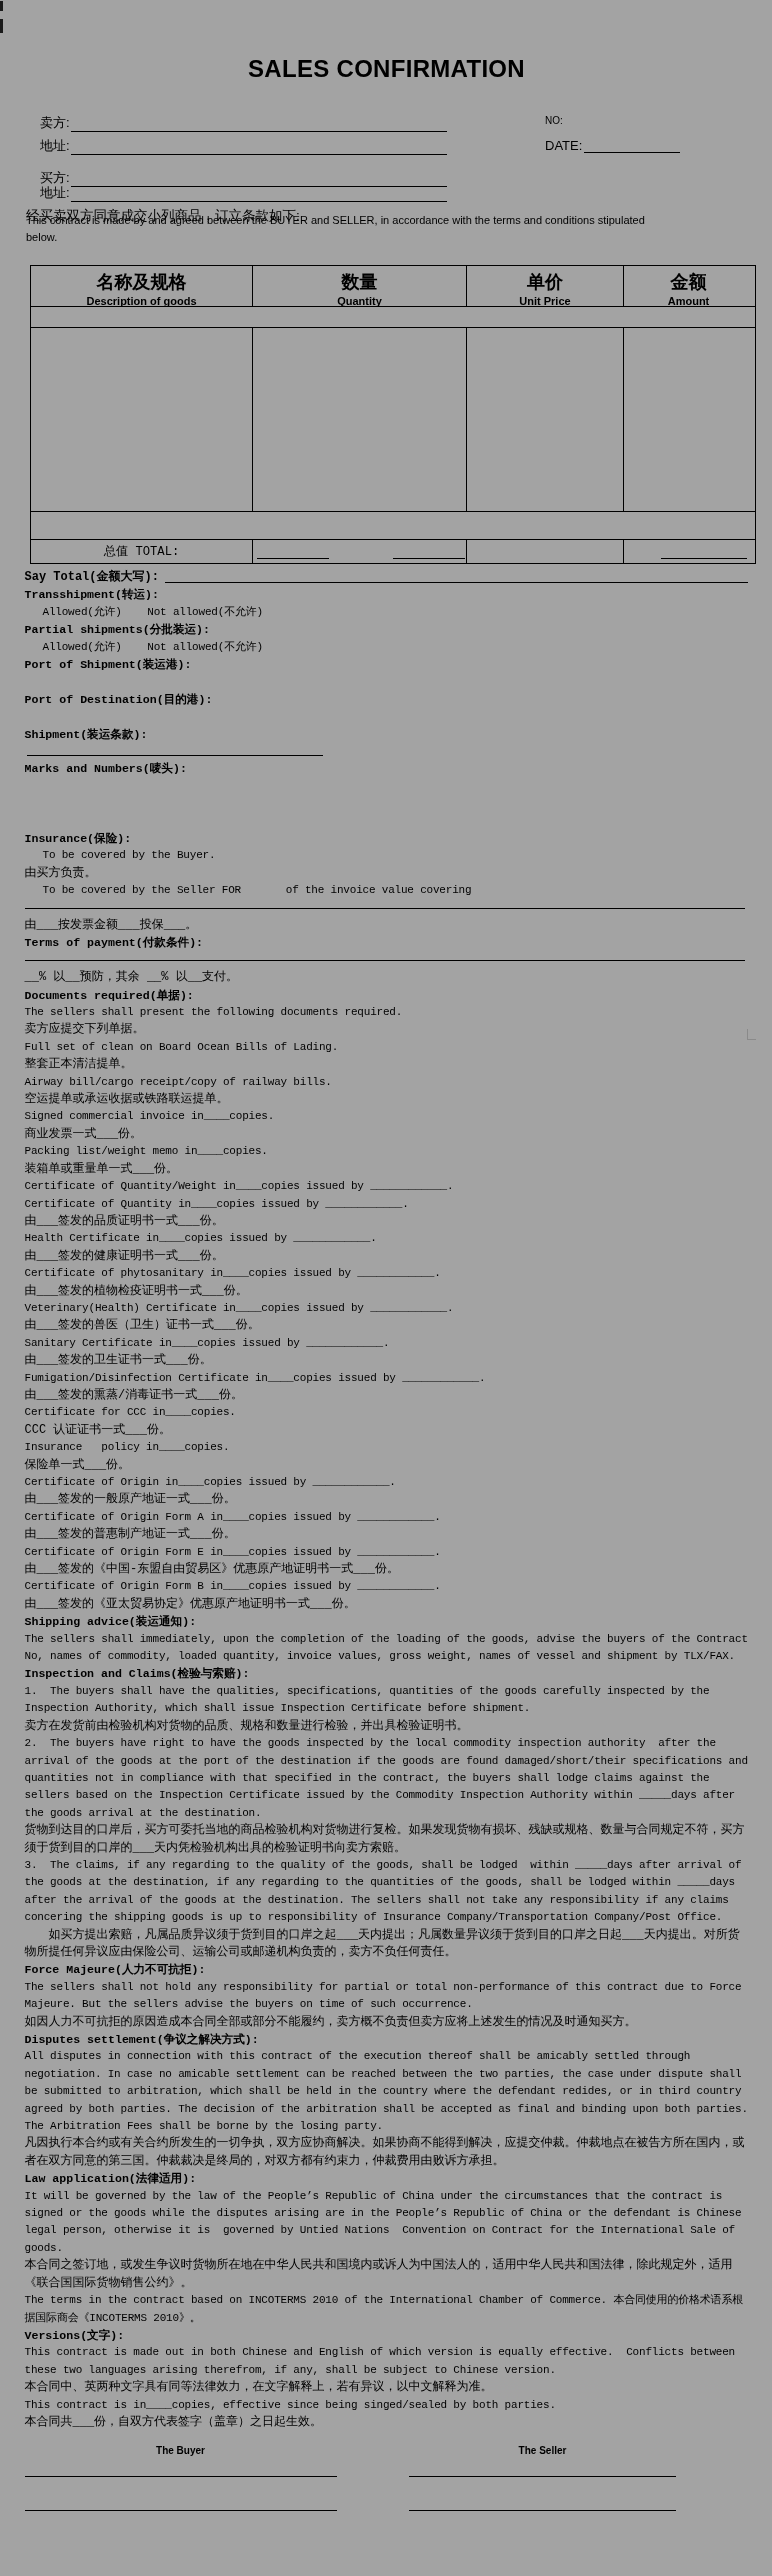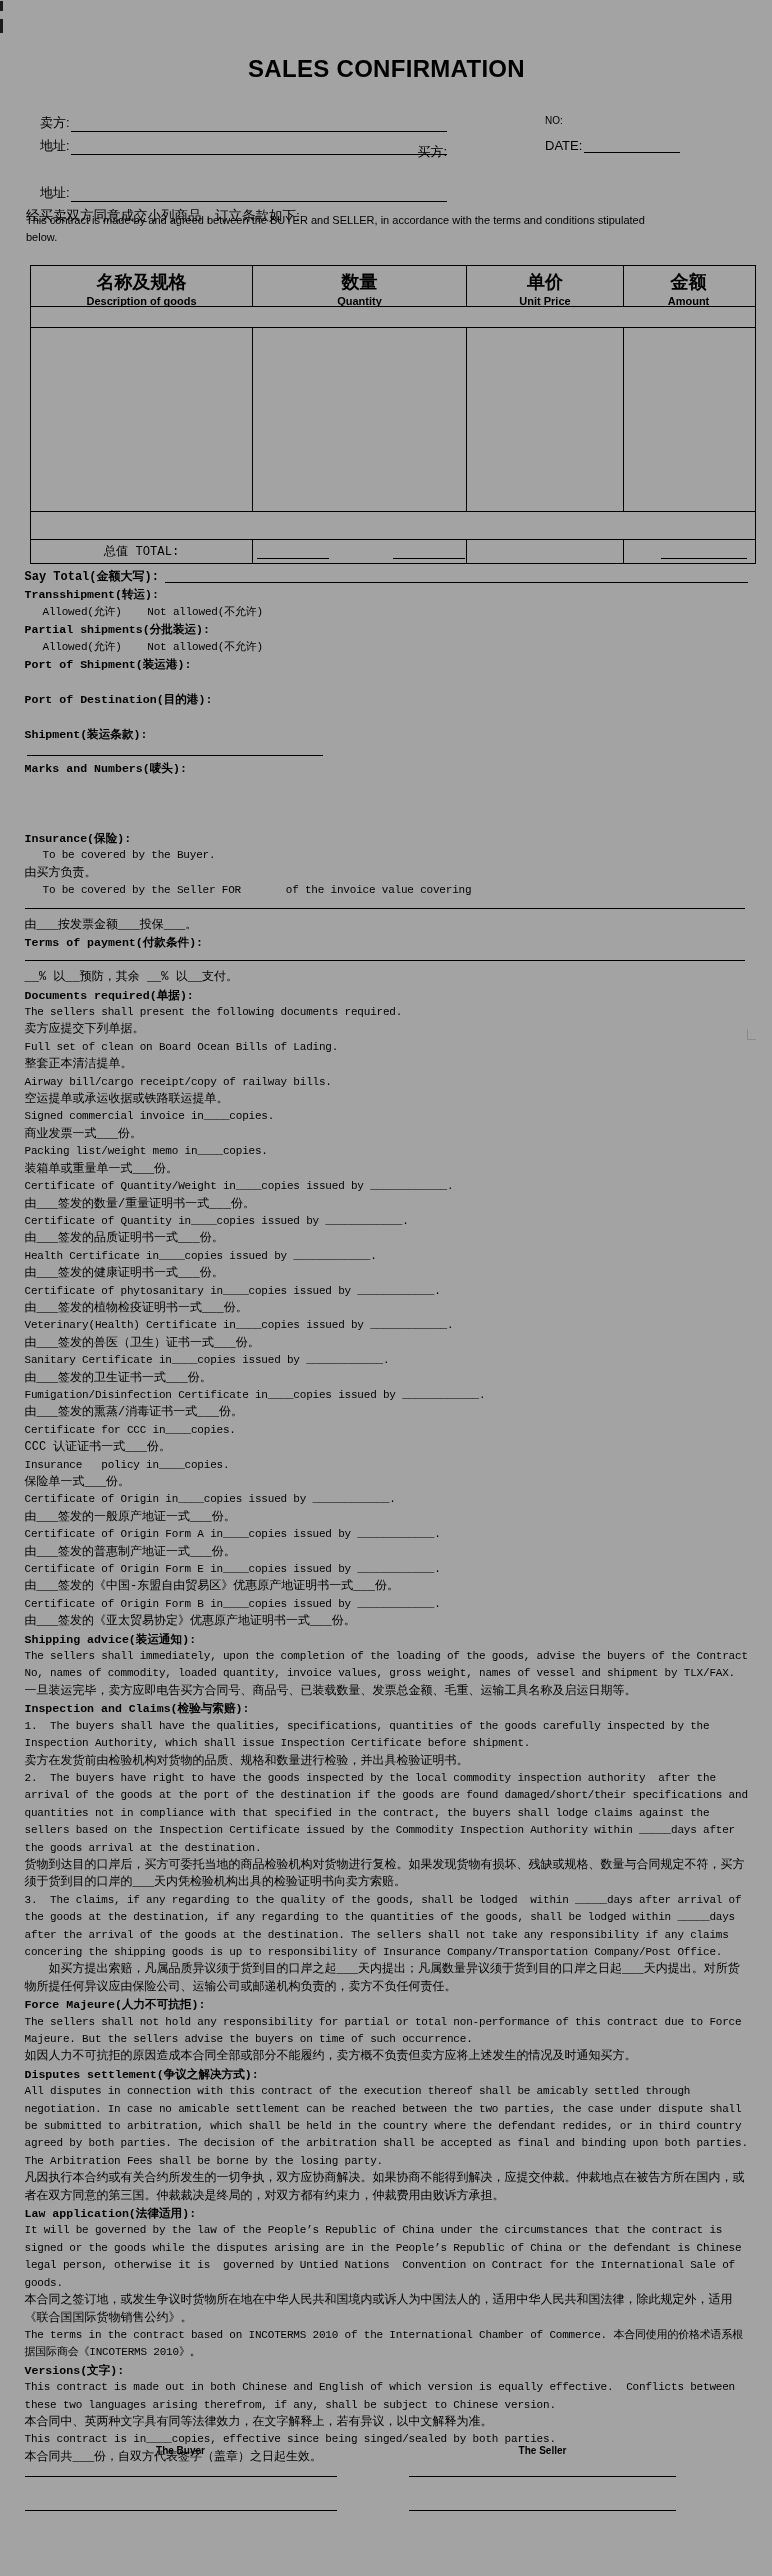--- a/index.html
+++ b/index.html
@@ -74,21 +74,21 @@
   <div class="title">SALES CONFIRMATION</div>
 
   <div class="frow" style="top:113px;">
     <span class="lab">卖方:</span>
     <span class="fl"></span>
   </div>
   <div class="frow" style="top:136px;">
     <span class="lab">地址:</span>
     <span class="fl"></span>
   </div>
-  <div class="frow" style="top:143px;flex-direction:column;">
+  <div class="frow" style="top:168px;">
     <span class="lab">买方:</span>
     <span class="fl"></span>
   </div>
   <div class="frow" style="top:183px;">
     <span class="lab">地址:</span>
     <span class="fl"></span>
   </div>
 
   <div class="no-lab">NO:</div>
   <div class="daterow">
@@ -170,21 +170,20 @@
       <div class="cl z">卖方应提交下列单据。</div>
       <div class="cl p">Full set of clean on Board Ocean Bills of Lading.</div>
       <div class="cl z">整套正本清洁提单。</div>
       <div class="cl p">Airway bill/cargo receipt/copy of railway bills.</div>
       <div class="cl z">空运提单或承运收据或铁路联运提单。</div>
       <div class="cl p">Signed commercial invoice in____copies.</div>
       <div class="cl z">商业发票一式___份。</div>
       <div class="cl p">Packing list/weight memo in____copies.</div>
       <div class="cl z">装箱单或重量单一式___份。</div>
       <div class="cl p">Certificate of Quantity/Weight in____copies issued by ____________.</div>
-      <div class="cl z">由___签发的数量/重量证明书一式___份。</div>
       <div class="cl p">Certificate of Quantity in____copies issued by ____________.</div>
       <div class="cl z">由___签发的品质证明书一式___份。</div>
       <div class="cl p">Health Certificate in____copies issued by ____________.</div>
       <div class="cl z">由___签发的健康证明书一式___份。</div>
       <div class="cl p">Certificate of phytosanitary in____copies issued by ____________.</div>
       <div class="cl z">由___签发的植物检疫证明书一式___份。</div>
       <div class="cl p">Veterinary(Health) Certificate in____copies issued by ____________.</div>
       <div class="cl z">由___签发的兽医（卫生）证书一式___份。</div>
       <div class="cl p">Sanitary Certificate in____copies issued by ____________.</div>
       <div class="cl z">由___签发的卫生证书一式___份。</div>
@@ -197,21 +196,20 @@
       <div class="cl p">Certificate of Origin in____copies issued by ____________.</div>
       <div class="cl z">由___签发的一般原产地证一式___份。</div>
       <div class="cl p">Certificate of Origin Form A in____copies issued by ____________.</div>
       <div class="cl z">由___签发的普惠制产地证一式___份。</div>
       <div class="cl p">Certificate of Origin Form E in____copies issued by ____________.</div>
       <div class="cl z">由___签发的《中国-东盟自由贸易区》优惠原产地证明书一式___份。</div>
       <div class="cl p">Certificate of Origin Form B in____copies issued by ____________.</div>
       <div class="cl z">由___签发的《亚太贸易协定》优惠原产地证明书一式___份。</div>
       <div class="cl b">Shipping advice(装运通知):</div>
       <div class="cl p">The sellers shall immediately, upon the completion of the loading of the goods, advise the buyers of the Contract No, names of commodity, loaded quantity, invoice values, gross weight, names of vessel and shipment by TLX/FAX.</div>
-      <div class="cl z">一旦装运完毕，卖方应即电告买方合同号、商品号、已装载数量、发票总金额、毛重、运输工具名称及启运日期等。</div>
       <div class="cl b">Inspection and Claims(检验与索赔):</div>
       <div class="cl p">1.  The buyers shall have the qualities, specifications, quantities of the goods carefully inspected by the Inspection Authority, which shall issue Inspection Certificate before shipment.</div>
       <div class="cl z">卖方在发货前由检验机构对货物的品质、规格和数量进行检验，并出具检验证明书。</div>
       <div class="cl p">2.  The buyers have right to have the goods inspected by the local commodity inspection authority  after the arrival of the goods at the port of the destination if the goods are found damaged/short/their specifications and quantities not in compliance with that specified in the contract, the buyers shall lodge claims against the sellers based on the Inspection Certificate issued by the Commodity Inspection Authority within _____days after the goods arrival at the destination.</div>
       <div class="cl z">货物到达目的口岸后，买方可委托当地的商品检验机构对货物进行复检。如果发现货物有损坏、残缺或规格、数量与合同规定不符，买方须于货到目的口岸的___天内凭检验机构出具的检验证明书向卖方索赔。</div>
       <div class="cl p">3.  The claims, if any regarding to the quality of the goods, shall be lodged  within _____days after arrival of the goods at the destination, if any regarding to the quantities of the goods, shall be lodged within _____days after the arrival of the goods at the destination. The sellers shall not take any responsibility if any claims concering the shipping goods is up to responsibility of Insurance Company/Transportation Company/Post Office.</div>
       <div class="cl z">　　如买方提出索赔，凡属品质异议须于货到目的口岸之起___天内提出；凡属数量异议须于货到目的口岸之日起___天内提出。对所货物所提任何异议应由保险公司、运输公司或邮递机构负责的，卖方不负任何责任。</div>
       <div class="cl b">Force Majeure(人力不可抗拒):</div>
       <div class="cl p">The sellers shall not hold any responsibility for partial or total non-performance of this contract due to Force Majeure. But the sellers advise the buyers on time of such occurrence.</div>
       <div class="cl z">如因人力不可抗拒的原因造成本合同全部或部分不能履约，卖方概不负责但卖方应将上述发生的情况及时通知买方。</div>

